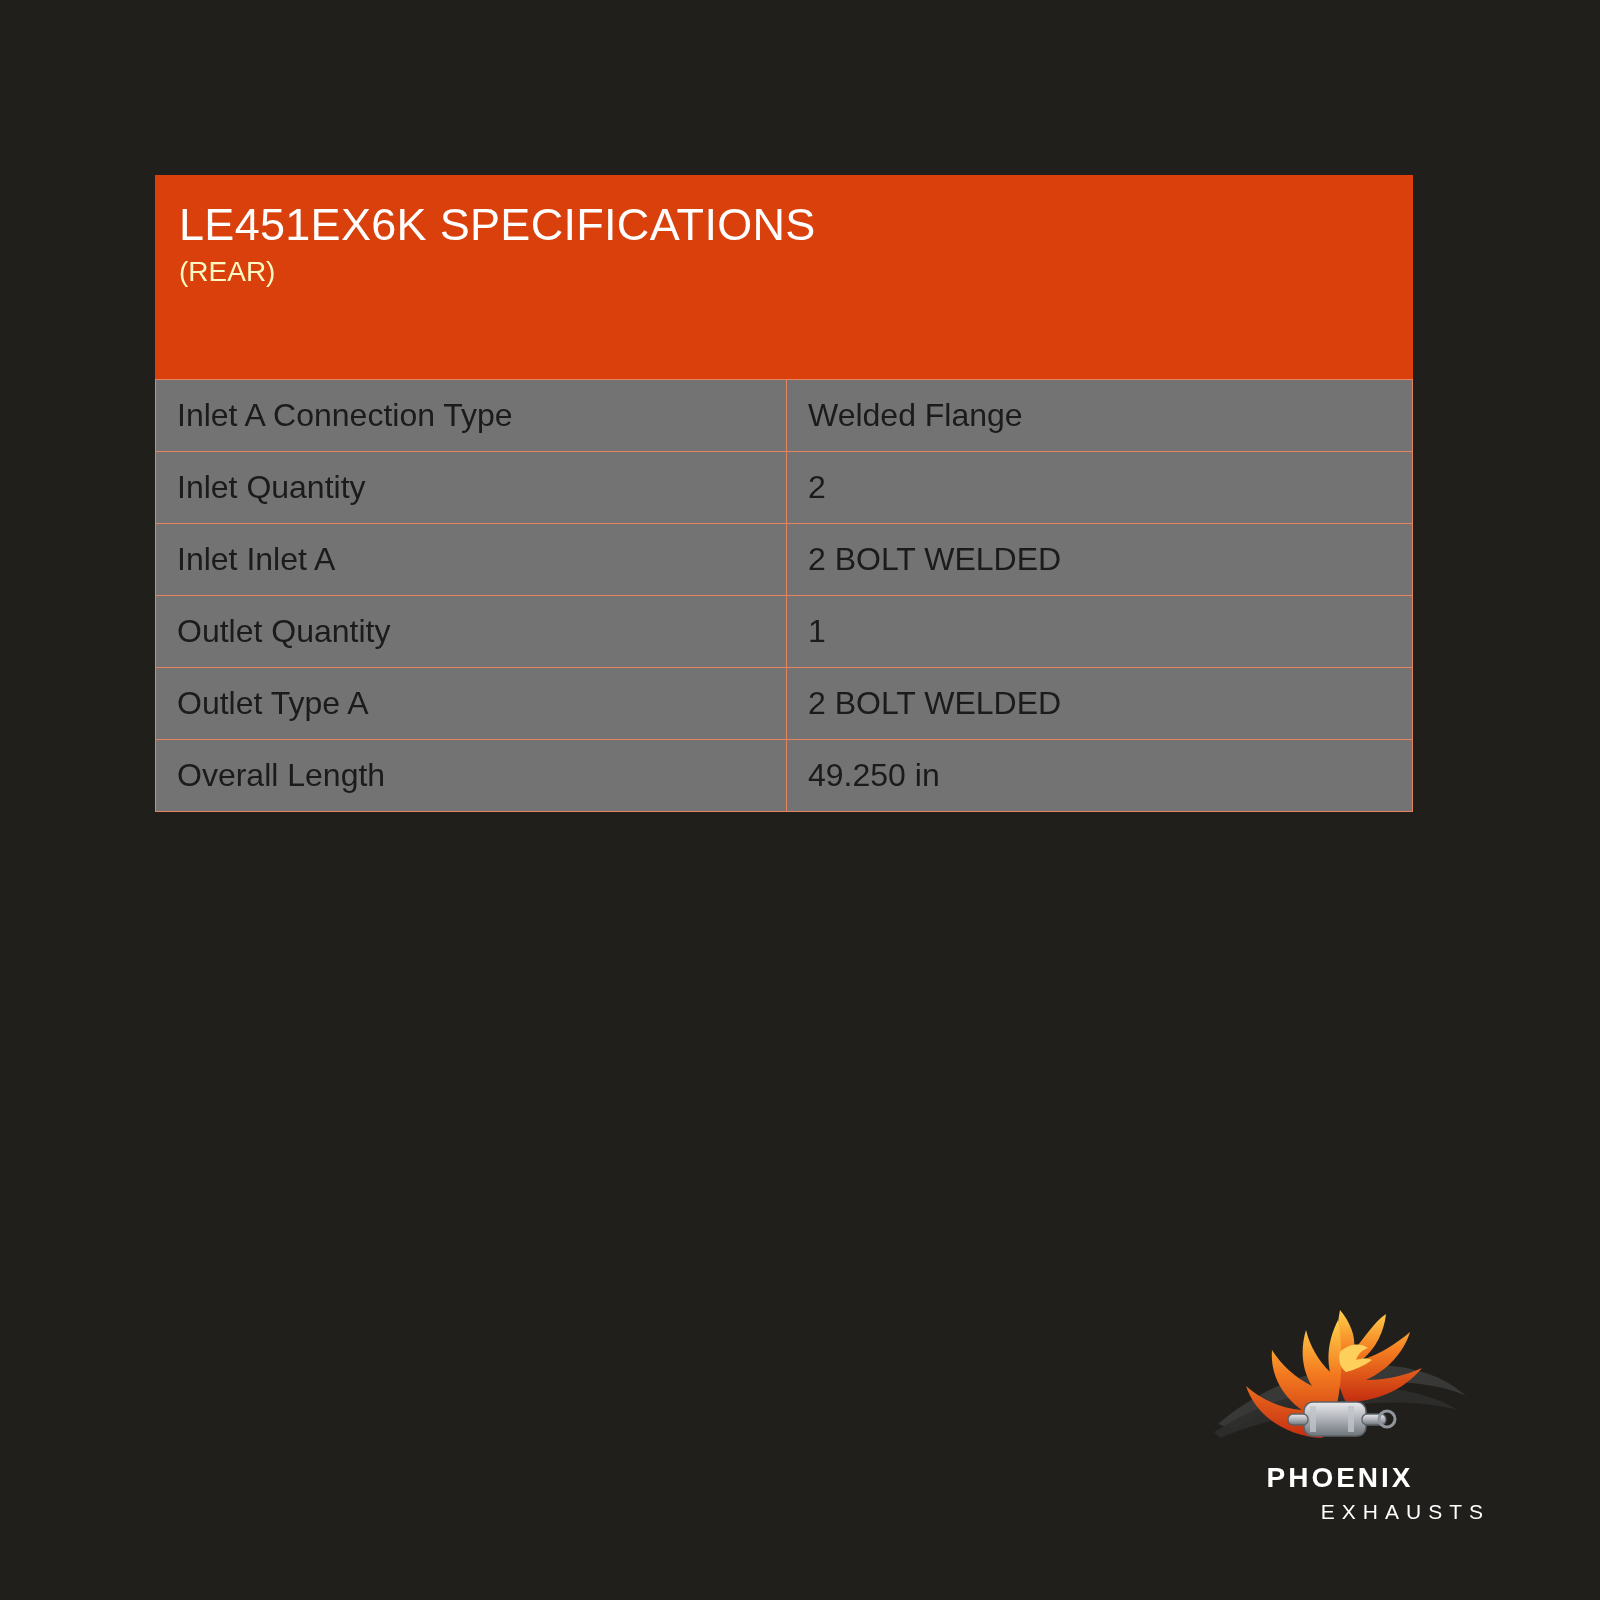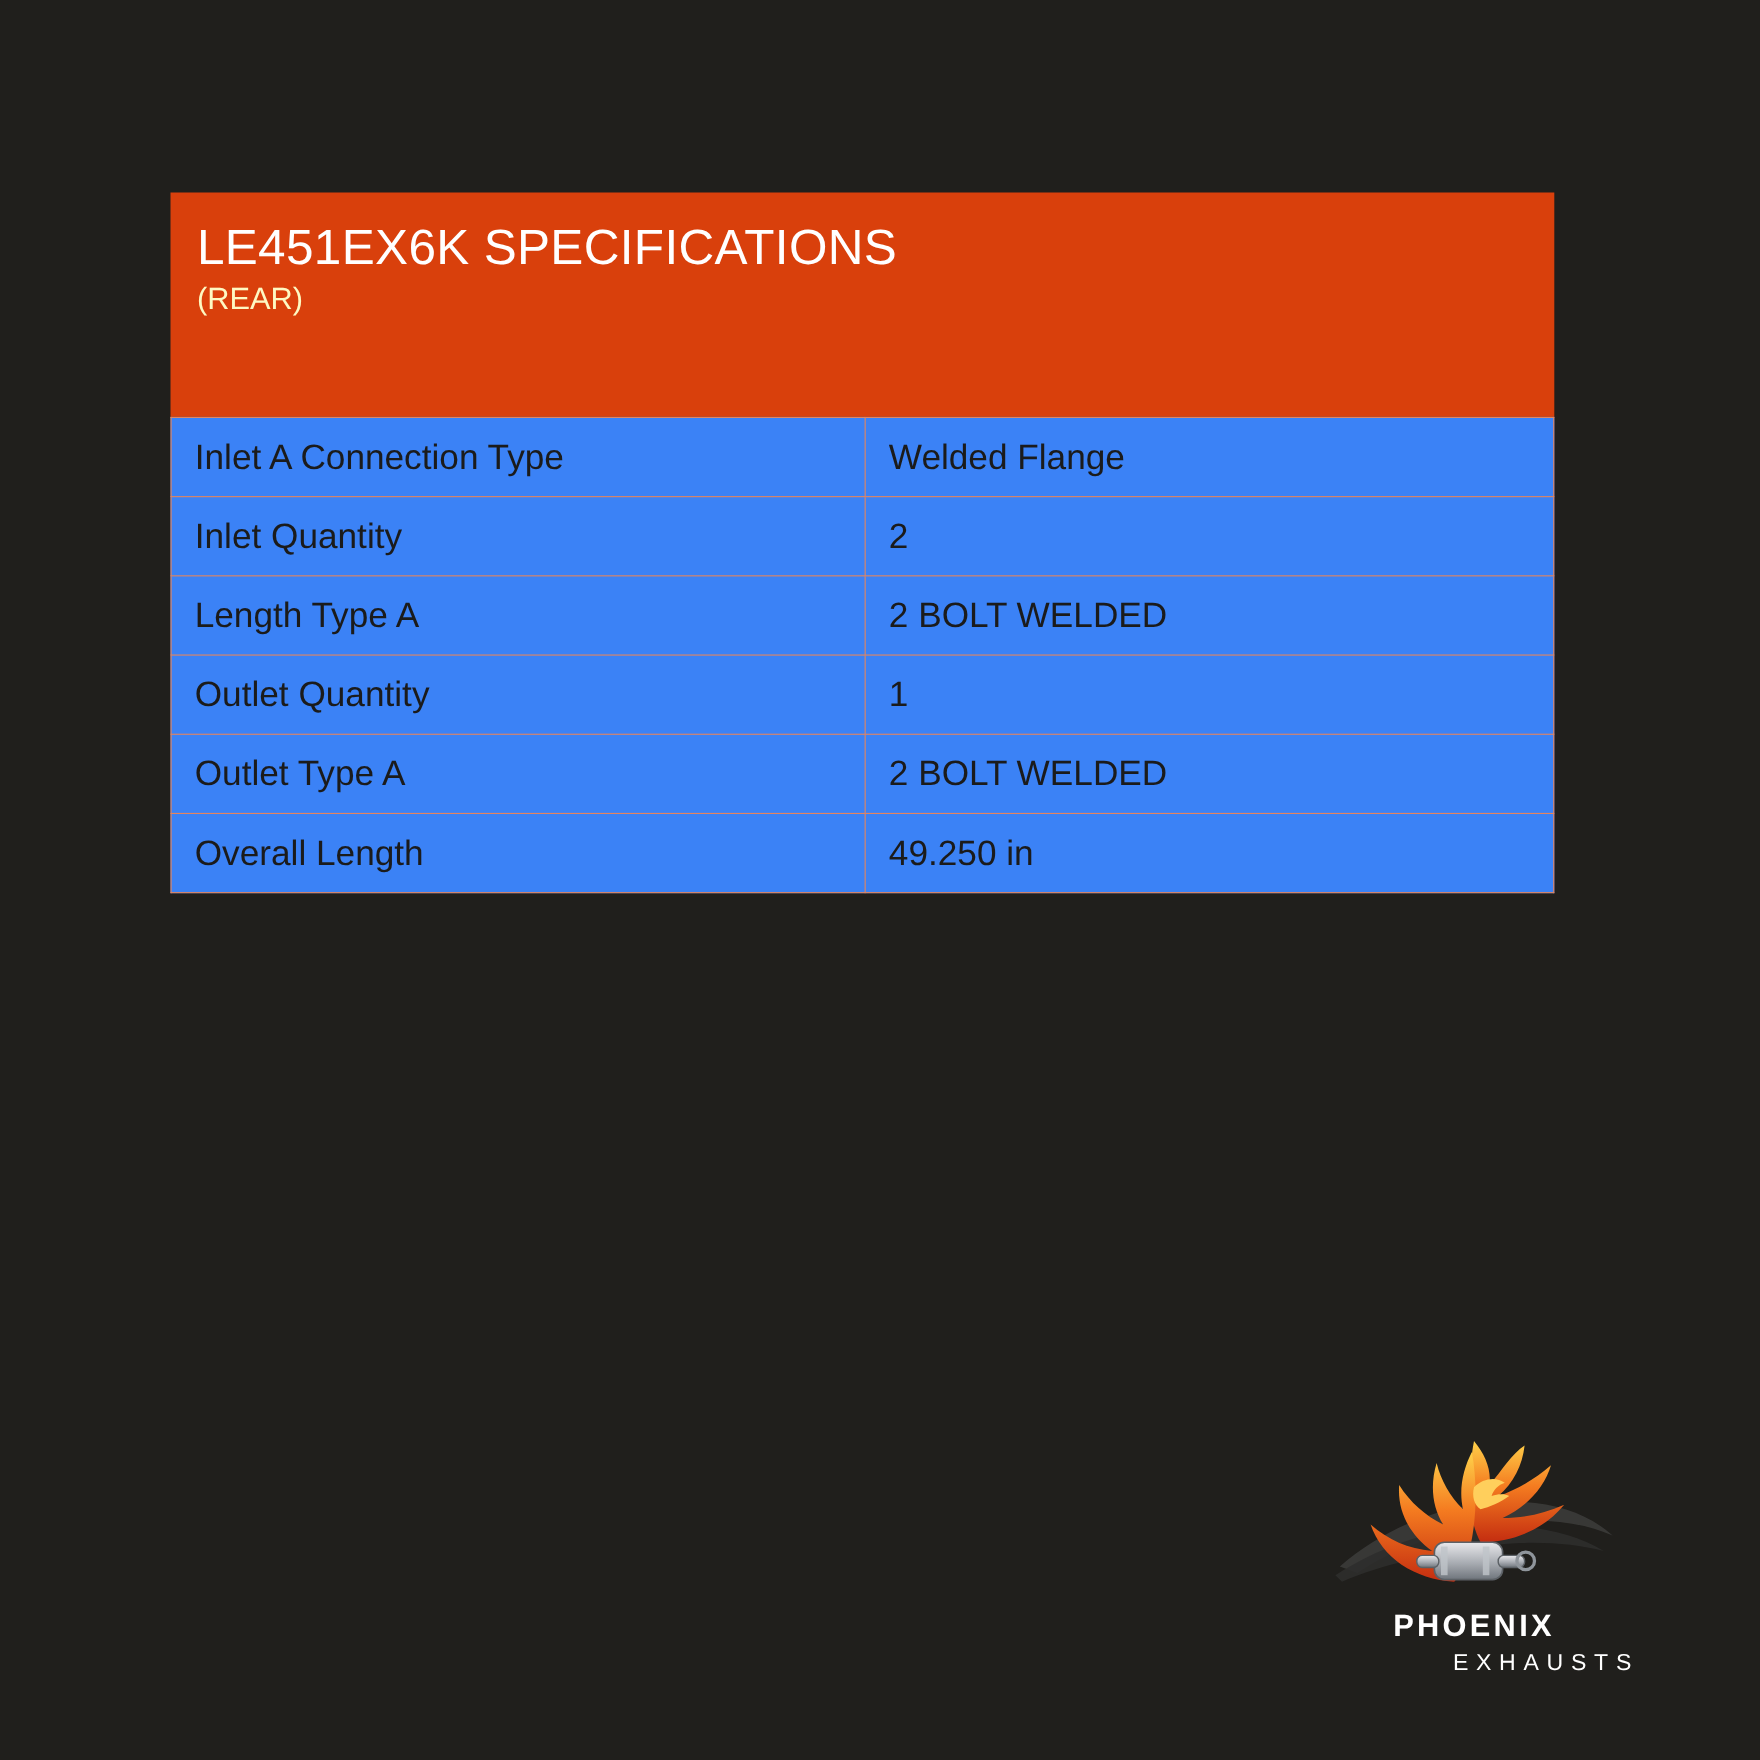--- a/index.html
+++ b/index.html
@@ -40,21 +40,21 @@
     color: #fef9c3;
     font-size: 28px;
     line-height: 1.25;
     font-weight: 400;
     margin-top: 4px;
   }
 
   .spec-table {
     width: 100%;
     border-collapse: collapse;
-    background: #3b82f6;
+    background: #737373;
     table-layout: fixed;
   }
   .spec-table td {
     border: 1px solid #e4855f;
     font-size: 32px;
     color: #1b1b1b;
     padding: 17px 20px 17px 21px;
     height: 70px;
     box-sizing: border-box;
     vertical-align: middle;
@@ -116,21 +116,21 @@
     <tbody>
       <tr>
         <td class="label">Inlet A Connection Type</td>
         <td class="value">Welded Flange</td>
       </tr>
       <tr>
         <td class="label">Inlet Quantity</td>
         <td class="value">2</td>
       </tr>
       <tr>
-        <td class="label">Length Type A</td>
+        <td class="label">Inlet Inlet A</td>
         <td class="value">2 BOLT WELDED</td>
       </tr>
       <tr>
         <td class="label">Outlet Quantity</td>
         <td class="value">1</td>
       </tr>
       <tr>
         <td class="label">Outlet Type A</td>
         <td class="value">2 BOLT WELDED</td>
       </tr>

